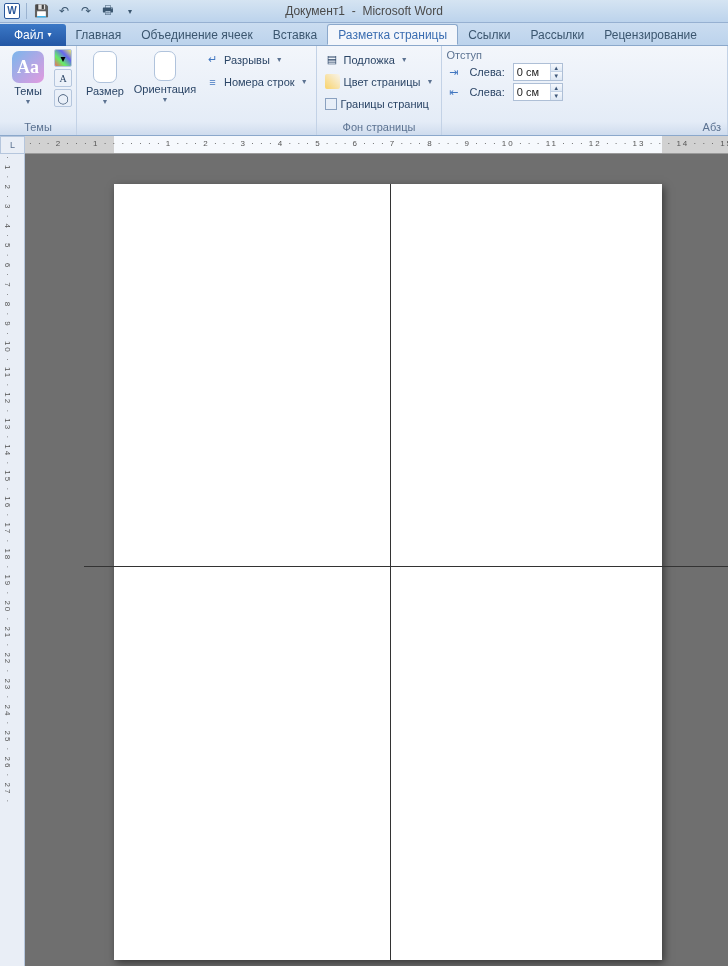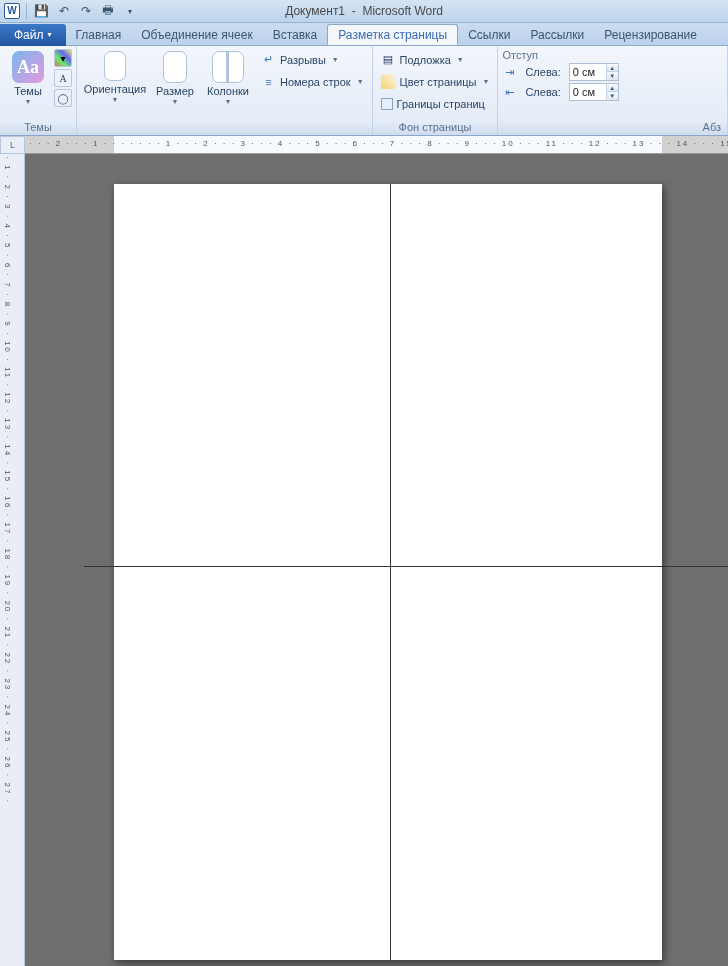--- a/index.html
+++ b/index.html
@@ -225,33 +225,28 @@
         <div class="mini" style="background:linear-gradient(45deg,#e66,#6e6,#66e,#ee6)">▾</div>
         <div class="mini" style="font-family:serif;color:#2b4566">A</div>
         <div class="mini" style="color:#2b4566">◯</div>
       </div>
     </div>
     <div class="group-label">Темы</div>
   </div>
 
   <div class="group" style="flex:0 0 auto">
     <div class="group-body">
-      <div class="bigbtn" style="width:68px">
-        <div class="bicon ic-orient"></div>
-        <span>Ориентация</span>
-        <span class="drop">▼</span>
-      </div>
       <div class="bigbtn">
         <div class="bicon ic-size"></div>
         <span>Размер</span>
         <span class="drop">▼</span>
       </div>
-      <div class="bigbtn" style="width:54px">
-        <div class="bicon ic-cols"></div>
-        <span>Колонки</span>
+      <div class="bigbtn" style="width:68px">
+        <div class="bicon ic-orient"></div>
+        <span>Ориентация</span>
         <span class="drop">▼</span>
       </div>
       <div class="stackcol">
         <div class="smbtn">
           <span class="smicon" style="color:#4277c0">↵</span>
           <span>Разрывы</span>
           <span class="smdrop">▼</span>
         </div>
         <div class="smbtn">
           <span class="smicon" style="color:#4277c0">≡</span>

